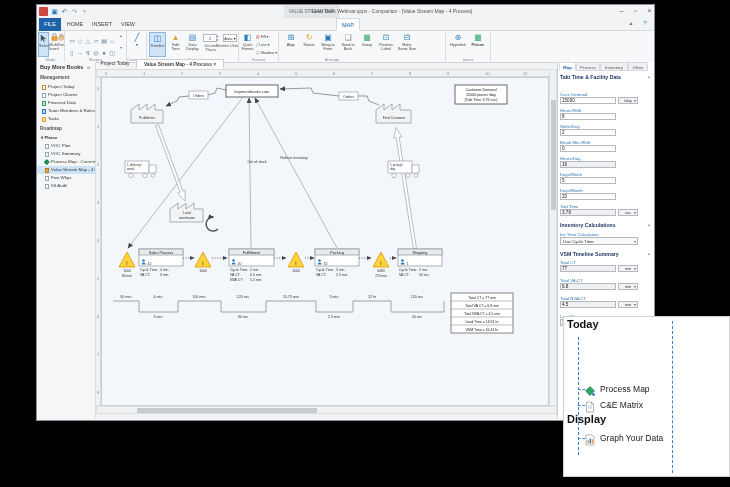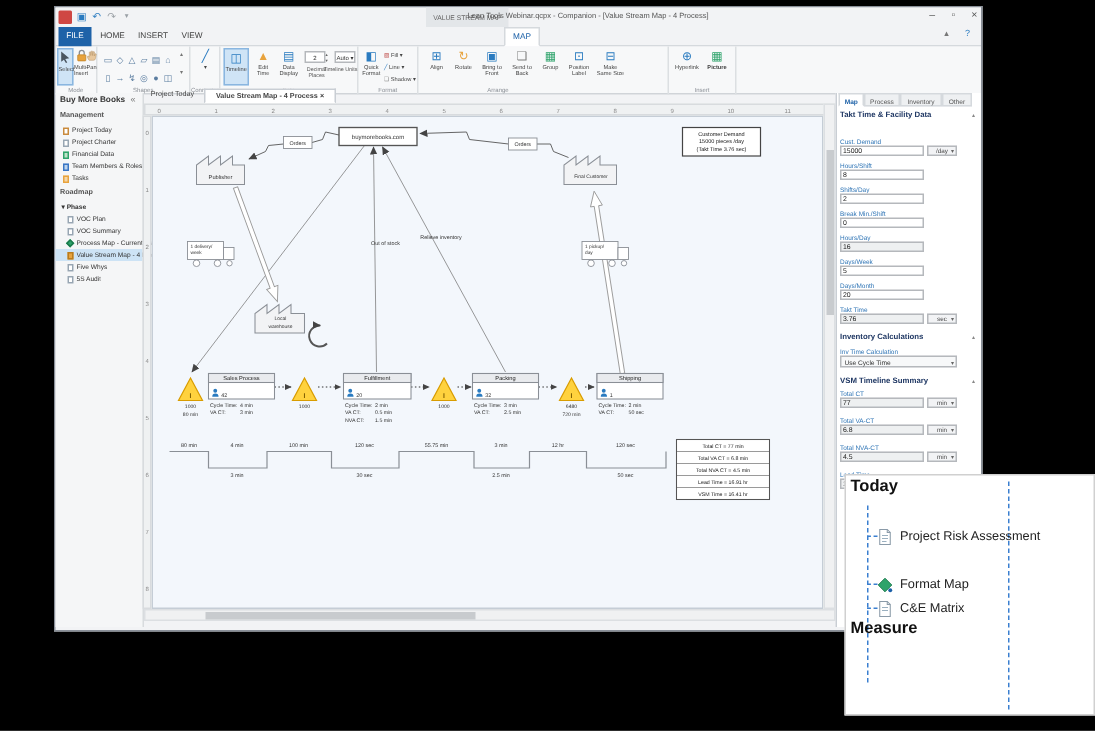--- a/index.html
+++ b/index.html
@@ -575,46 +575,45 @@
       <div class="abs finput ro" style="top:257px">16.91</div>
       <div class="abs funit" style="top:257px"><span>hr</span><span class="ddc">▾</span></div>
     </div>
   </div>
 
   <div class="abs overlay">
     <div class="abs ov-head" style="top:1px">Today</div>
     <div class="abs trunk" style="left:14px;top:20px;height:118px"></div>
     <div class="abs trunk" style="left:108px;top:4px;height:152px"></div>
 
-    <div class="abs ov-item" style="top:32px">
-      <span class="abs stub" style="left:14px;top:8px"></span>
-      <span class="oic"><svg width="12" height="12" viewBox="0 0 12 12">
-            <path d="M2.5,1 h5 l2,2 v8 h-7 z" fill="#fff" stroke="#8a9aa8" stroke-width="0.7"></path>
-            <path d="M7.5,1 v2 h2" fill="none" stroke="#8a9aa8" stroke-width="0.7"></path>
-            <line x1="4" y1="5" x2="8" y2="5" stroke="#9ab0c0" stroke-width="0.7"></line>
-            <line x1="4" y1="7" x2="8" y2="7" stroke="#9ab0c0" stroke-width="0.7"></line>
-            <line x1="4" y1="9" x2="7" y2="9" stroke="#9ab0c0" stroke-width="0.7"></line>
-          </svg></span>
-      <span class="olb">Project Risk Assessment</span>
-    </div>
     <div class="abs ov-item" style="top:64px">
       <span class="abs stub" style="left:14px;top:8px"></span>
       <span class="oic"><svg width="12" height="12" viewBox="0 0 12 12">
             <rect x="2.8" y="2.8" width="6.4" height="6.4" transform="rotate(45 6 6)" fill="#2ea36b" stroke="#1b7a4c" stroke-width="0.6"></rect>
             <circle cx="9.5" cy="9.5" r="1.3" fill="#1b5fa8"></circle>
           </svg></span>
-      <span class="olb">Format Map</span>
+      <span class="olb">Process Map</span>
     </div>
     <div class="abs ov-item" style="top:80px">
       <span class="abs stub" style="left:14px;top:8px"></span>
       <span class="oic"><svg width="12" height="12" viewBox="0 0 12 12">
             <path d="M2.5,1 h5 l2,2 v8 h-7 z" fill="#fff" stroke="#8a9aa8" stroke-width="0.7"></path>
             <path d="M7.5,1 v2 h2" fill="none" stroke="#8a9aa8" stroke-width="0.7"></path>
             <line x1="4" y1="5" x2="8" y2="5" stroke="#9ab0c0" stroke-width="0.7"></line>
             <line x1="4" y1="7" x2="8" y2="7" stroke="#9ab0c0" stroke-width="0.7"></line>
           </svg></span>
       <span class="olb">C&amp;E Matrix</span>
     </div>
 
-    <div class="abs ov-head" style="top:96px">Measure</div>
-
+    <div class="abs ov-head" style="top:96px">Display</div>
+
+    <div class="abs ov-item" style="top:113px">
+      <span class="abs stub" style="left:14px;top:8px"></span>
+      <span class="oic"><svg width="12" height="12" viewBox="0 0 12 12">
+            <path d="M2,1 h6 l2,2 v8 h-8 z" fill="#fff" stroke="#8a9aa8" stroke-width="0.7"></path>
+            <rect x="3.4" y="6" width="1.5" height="3.5" fill="#e8a13c"></rect>
+            <rect x="5.6" y="4.5" width="1.5" height="5" fill="#3a76c4"></rect>
+            <rect x="7.8" y="5.5" width="1.5" height="4" fill="#e8a13c"></rect>
+          </svg></span>
+      <span class="olb">Graph Your Data</span>
+    </div>
   </div>
 </div>
 
 </body></html>

